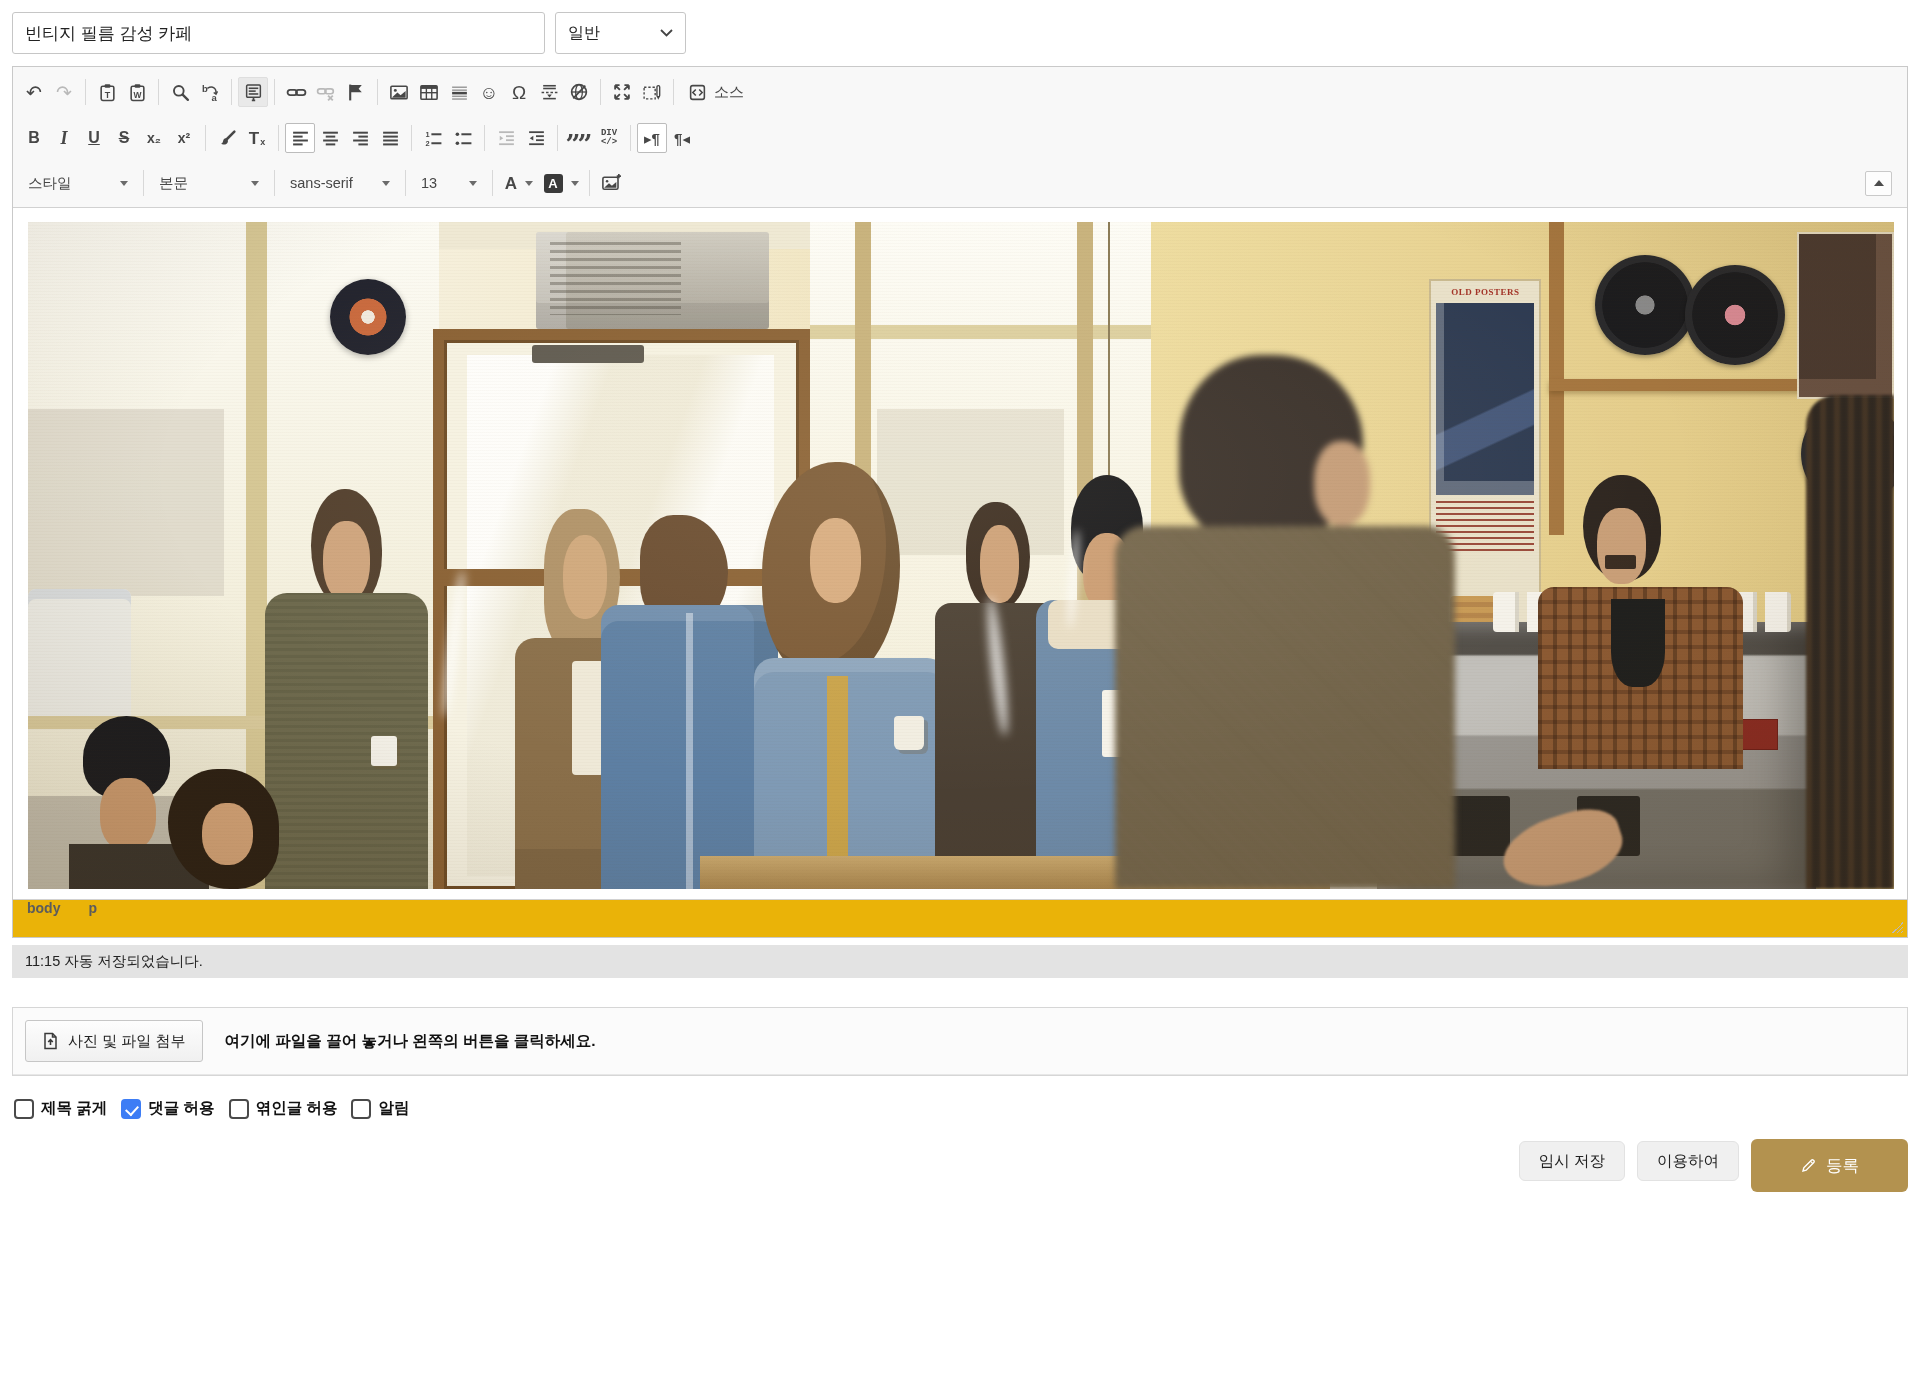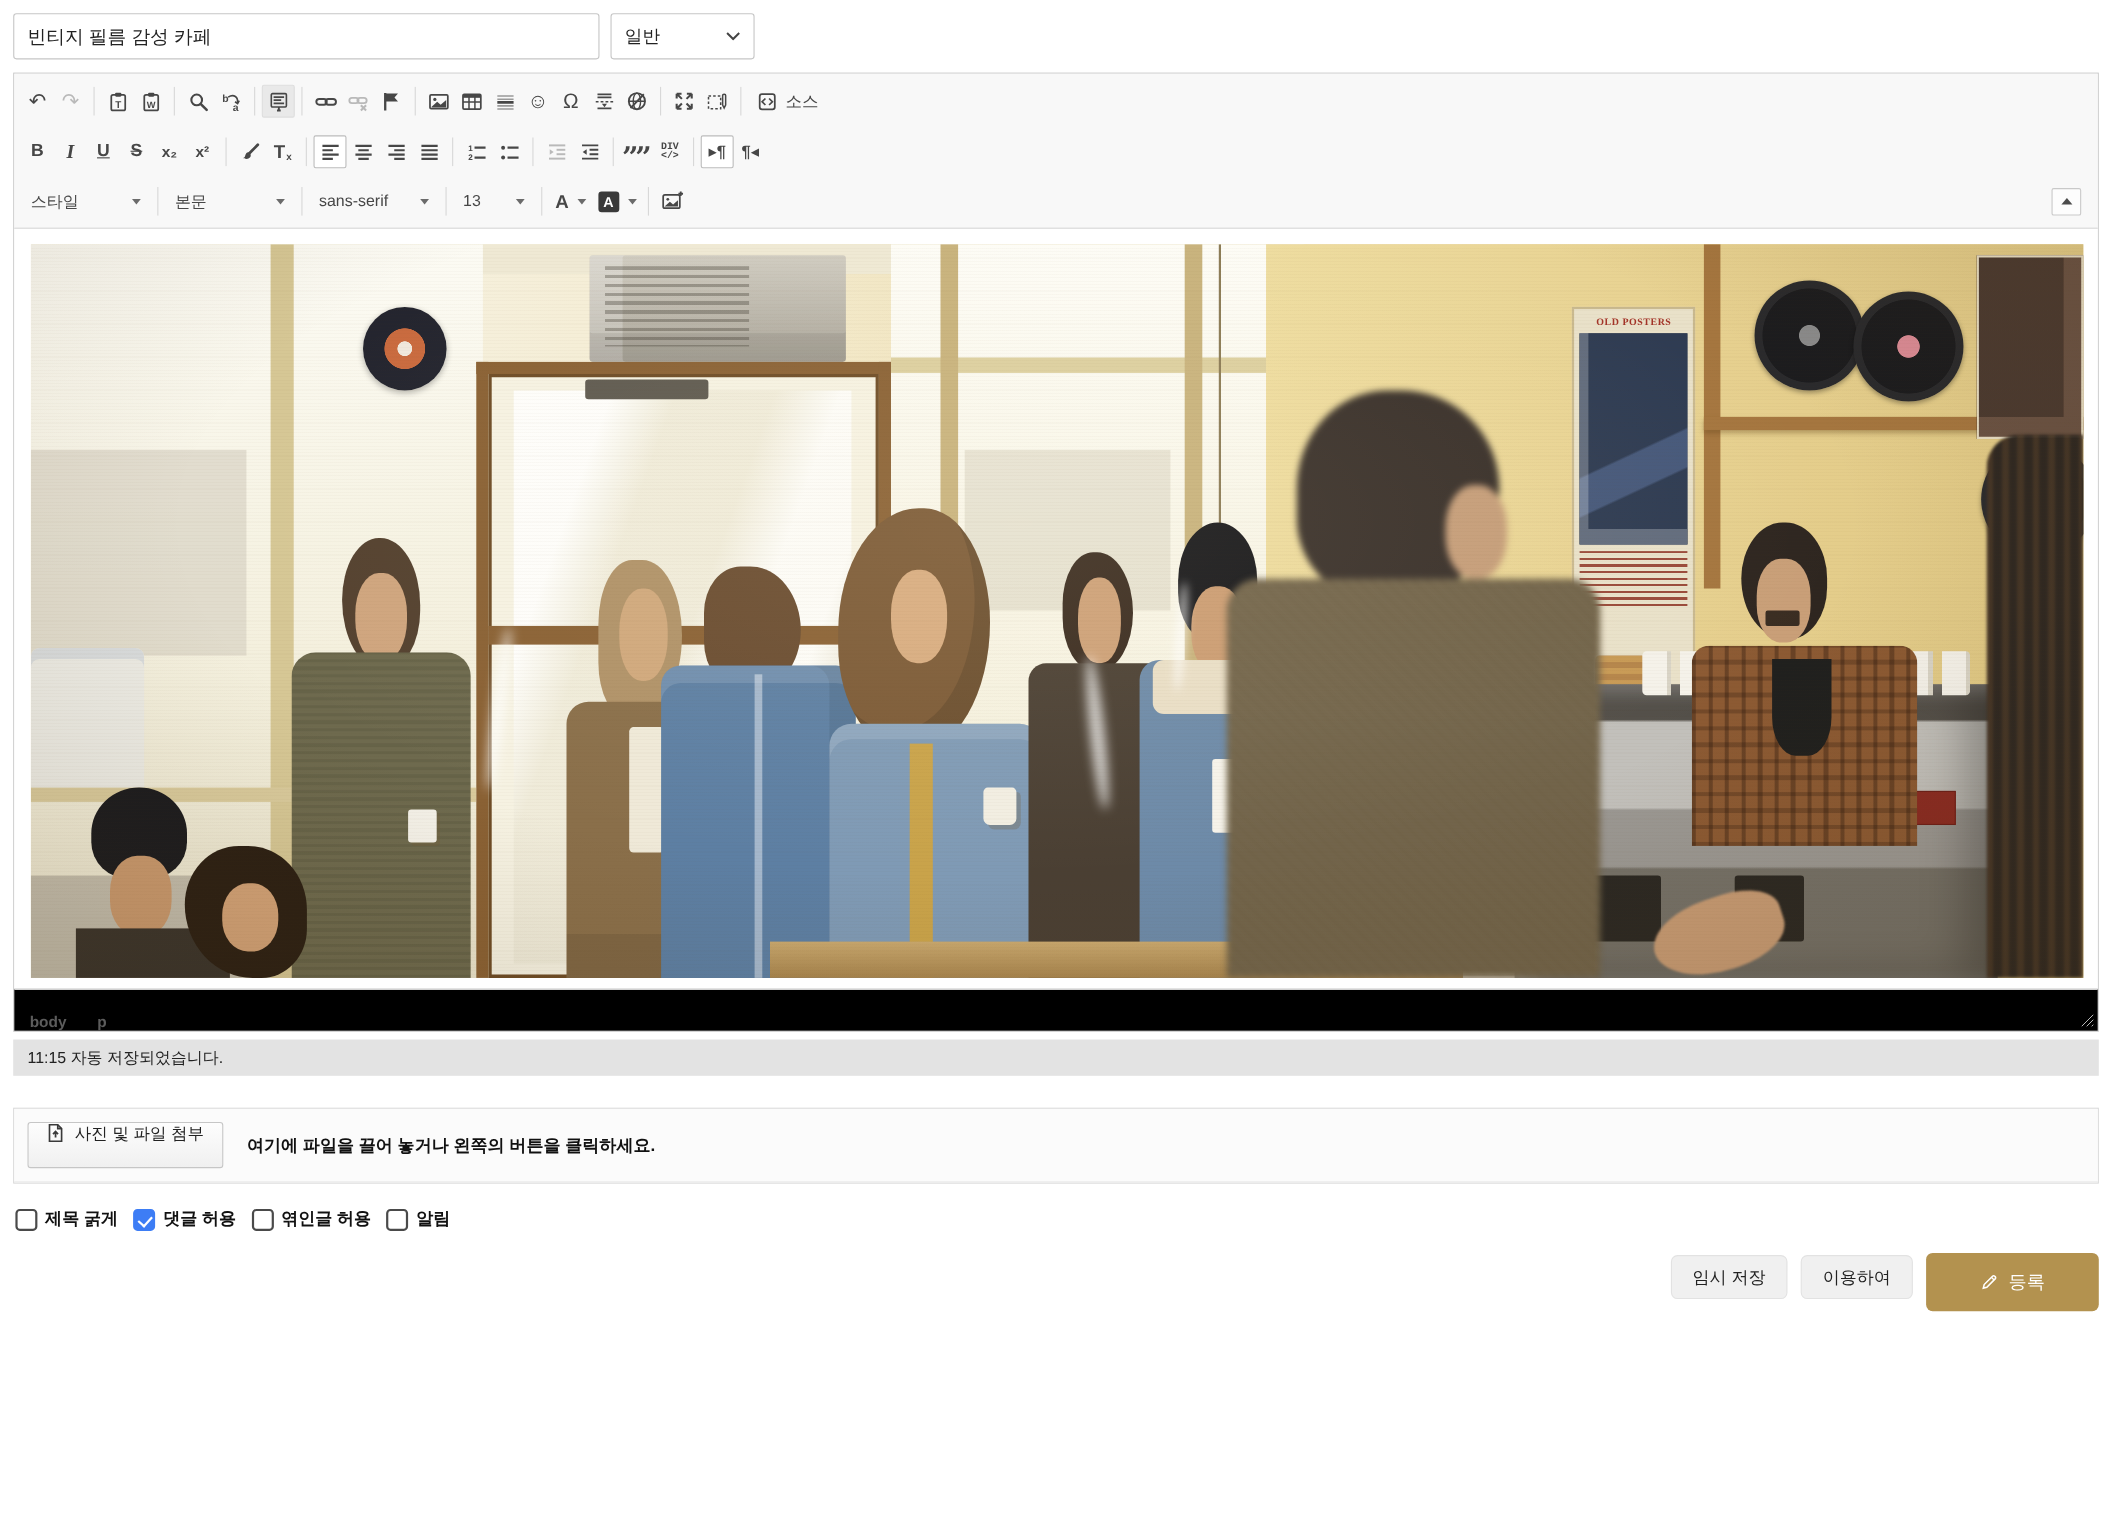--- a/index.html
+++ b/index.html
@@ -39,29 +39,29 @@
   .tb-row3{position:relative}
 
   
   .editor-body{background:#fff;padding:14px 15px 10px}
   .photo{position:relative;width:1866px;height:667px;overflow:hidden;background:linear-gradient(100deg,#f8f5ea 0%,#f5eed7 26%,#efe0b4 52%,#e9d59d 72%,#e2cc90 100%);cursor:pointer}
   .photo .brand{font-size:9px;letter-spacing:1px;color:#e8d8c8;font-weight:bold;font-family:"Liberation Mono","DejaVu Sans Mono",monospace}
   .vig{position:absolute;inset:0;background:radial-gradient(ellipse at 48% 38%,rgba(255,245,215,.10) 0%,rgba(0,0,0,0) 55%,rgba(70,45,10,.16) 100%);pointer-events:none}
   .grain{position:absolute;inset:0;background:repeating-linear-gradient(0deg,rgba(90,60,20,.025) 0 1px,rgba(255,255,255,0) 1px 3px);pointer-events:none}
 
   
-  .pathbar{height:38px;background:#000000;border-top:1px solid #d1d1d1;display:flex;align-items:flex-end;gap:28px;padding:0 14px;position:relative}
+  .pathbar{height:38px;background:#eab308;border-top:1px solid #d1d1d1;display:flex;align-items:flex-start;gap:28px;padding:0 14px;position:relative}
   .pathbar span{font-weight:bold;font-size:14px;color:#5c5c5c;cursor:pointer}
   .grip{position:absolute;right:4px;bottom:4px;width:11px;height:11px;cursor:nwse-resize;background:linear-gradient(135deg,transparent 0 50%,#b9b9b9 50% 55%,transparent 55% 70%,#b9b9b9 70% 75%,transparent 75% 90%,#b9b9b9 90% 95%,transparent 95%)}
   .autosave{margin-top:7px;background:#e3e3e3;height:33px;display:flex;align-items:center;padding:0 13px;font-size:14.5px;color:#222}
 
   
   .attach{margin-top:29px;border:1px solid #d6d6d6}
   .attach-top{display:flex;align-items:center;gap:22px;padding:12px;background:#fbfbfb;border-bottom:1px solid #e7e7e7}
-  .attach-btn{height:42px;display:flex;gap:9px;padding:0 16px;background:linear-gradient(#fdfdfd,#f0f0f0);border:1px solid #c6c6c6;border-radius:3px;font-size:15px;color:#222;cursor:pointer;font-family:inherit}
+  .attach-btn{height:42px;display:flex;align-items:center;gap:9px;padding:0 16px;background:linear-gradient(#fdfdfd,#f0f0f0);border:1px solid #c6c6c6;border-radius:3px;font-size:15px;color:#222;cursor:pointer;font-family:inherit}
   .attach-hint{font-size:15.5px;font-weight:bold;color:#111}
   .attach-body{padding:14px 12px 16px;position:relative}
   .attach-summary{font-size:15px;color:#111;margin:8px 0 2px 10px}
   .attach-actions{position:absolute;right:12px;top:10px;display:flex;gap:10px}
   .mini-btn{height:36px;padding:0 14px;background:linear-gradient(#fefefe,#efefef);border:1px solid #bdbdbd;border-radius:3px;font-size:14.5px;color:#222;cursor:pointer;font-family:inherit}
   .thumb-frame{margin:26px 0 6px 10px;width:92px;height:92px;background:#f0f0f0;border:1px solid #dcdcdc;display:flex;align-items:center;justify-content:center;position:relative;cursor:pointer}
   .thumb-img{width:76px;height:76px;position:relative;overflow:hidden;background:
       radial-gradient(ellipse 10px 26px at 62% 62%,#6e5a40 0 60%,transparent 61%),
       radial-gradient(ellipse 9px 22px at 44% 66%,#4e5f75 0 60%,transparent 61%),
       radial-gradient(ellipse 8px 20px at 30% 62%,#5d7290 0 60%,transparent 61%),

